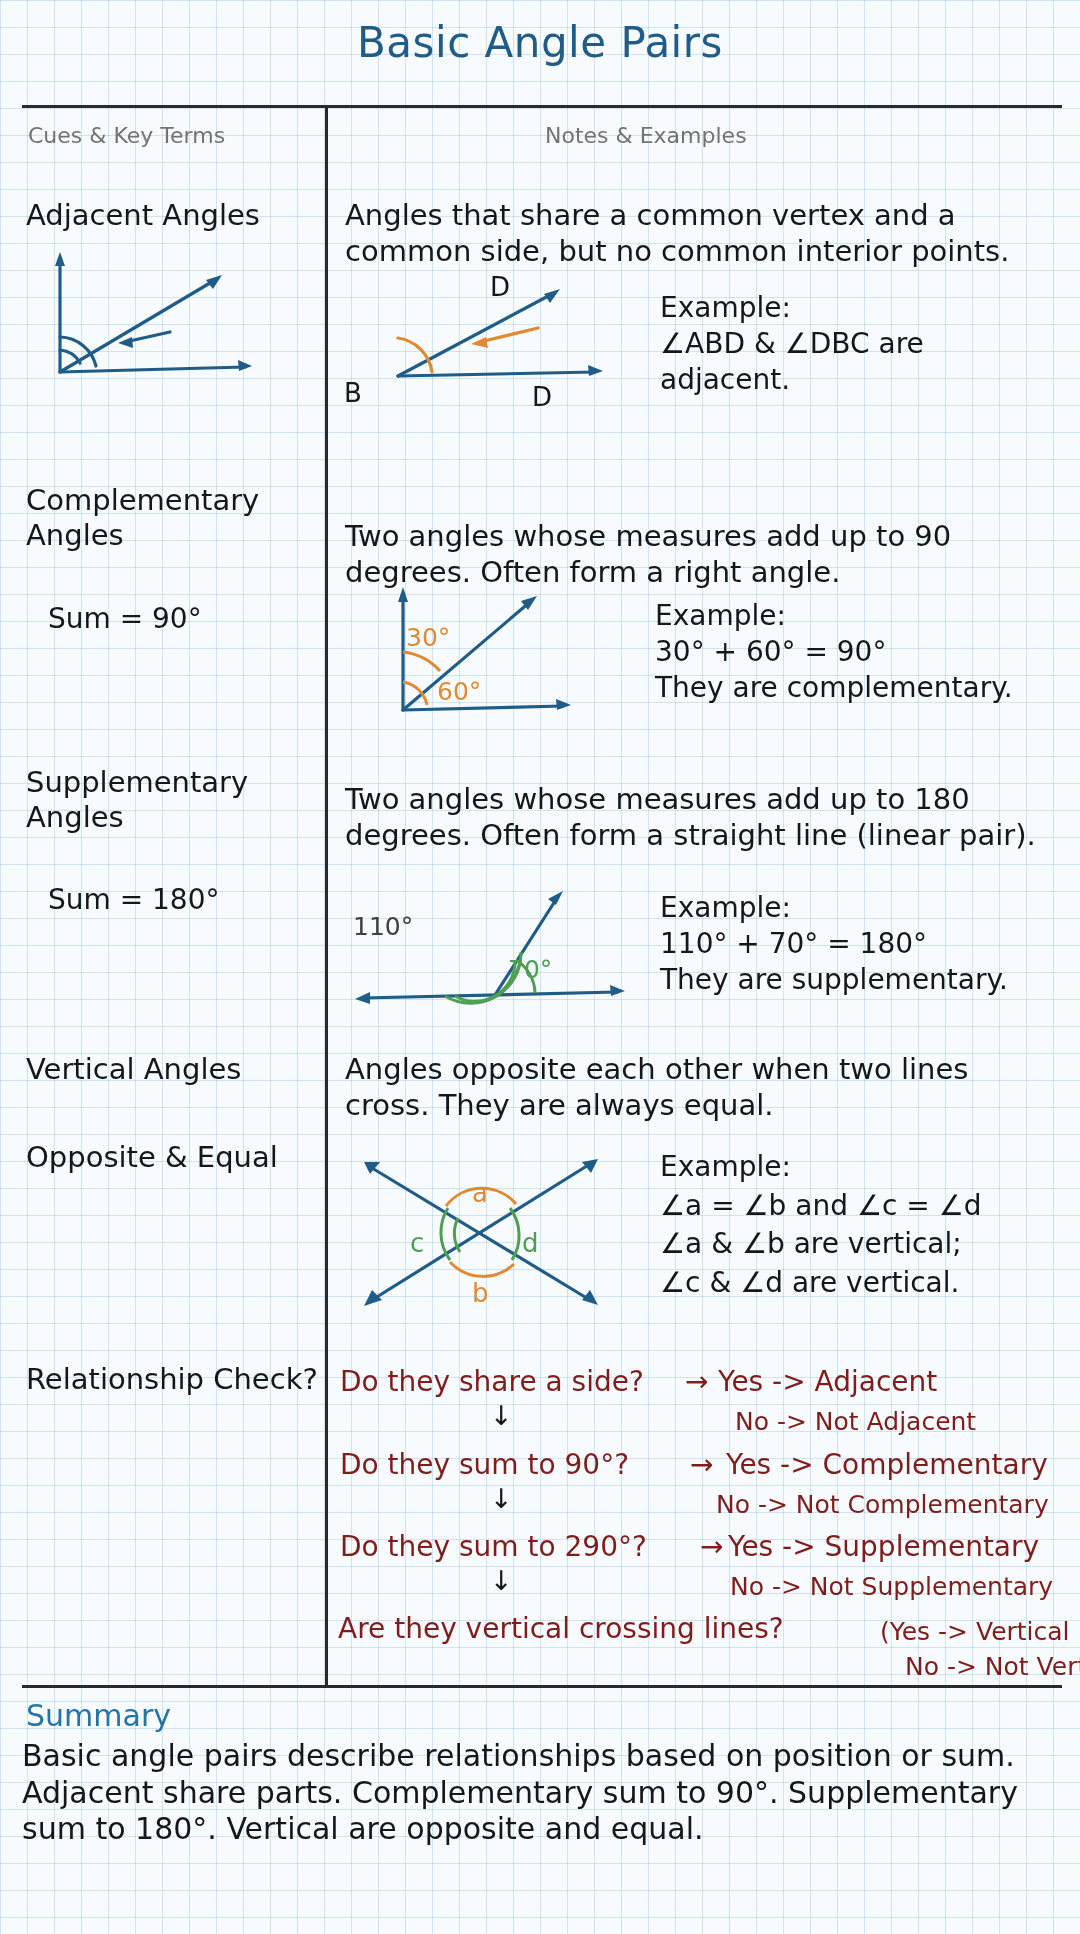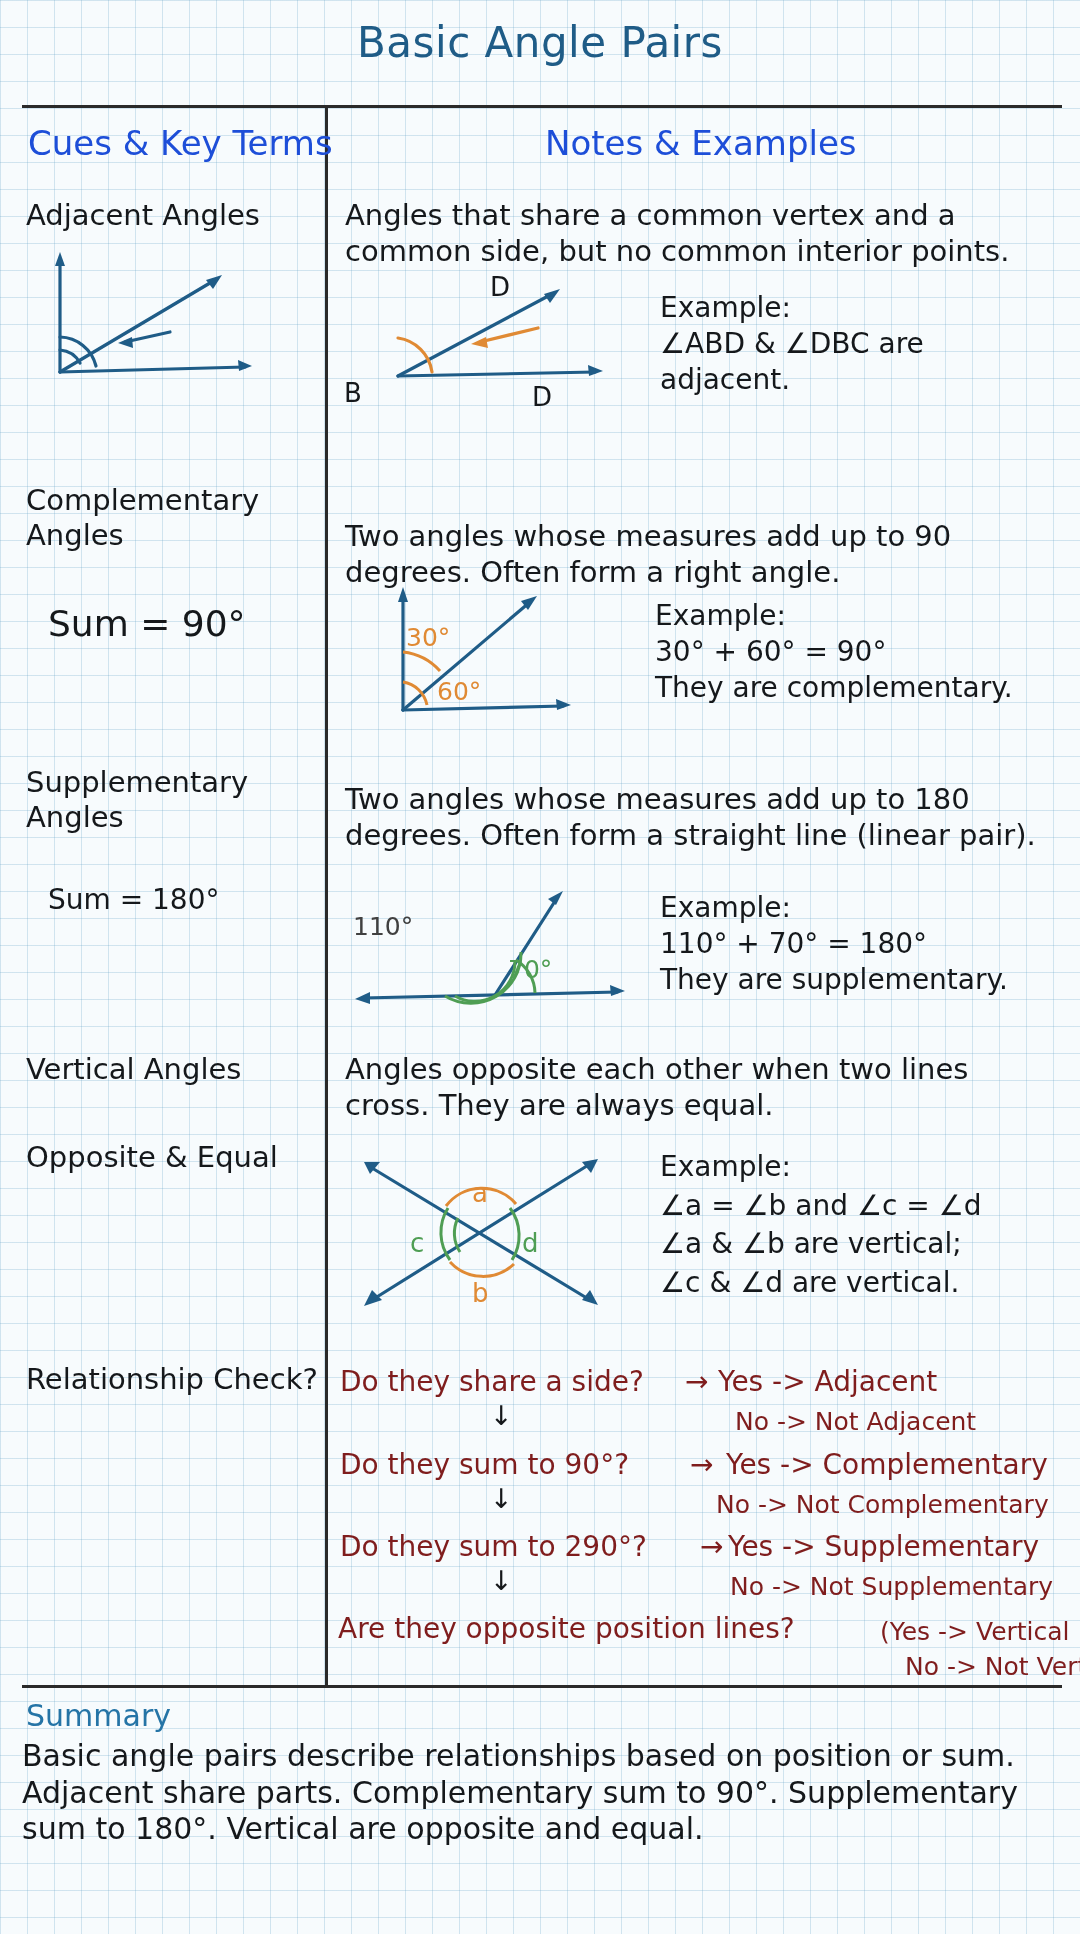--- a/index.html
+++ b/index.html
@@ -56,22 +56,22 @@
     position: absolute;
     top: 108px;
     left: 325px;
     width: 3px;
     height: 1577px;
     background: #2a2a2a;
   }
 
   .colhead {
     position: absolute;
-    color: #1d4ed8;
-    font-size: 34px;
+    color: #737373;
+    font-size: 22px;
     text-align: right;
   }
   .colhead.cues { left: 28px; top: 123px; }
   .colhead.notes { left: 545px; top: 123px; }
 
   .cue {
     position: absolute;
     left: 26px;
     width: 295px;
     color: #15181b;
@@ -174,21 +174,21 @@
     </g>
   </svg>
   <div style="position:absolute; left:490px; top:272px; font-size:26px; color:#15181b;">D</div>
   <div style="position:absolute; left:344px; top:378px; font-size:26px; color:#15181b;">B</div>
   <div style="position:absolute; left:532px; top:382px; font-size:26px; color:#15181b;">D</div>
 
   <div class="example" style="left:660px; top:290px; width:400px; white-space:pre-line;">Example:
 ∠ABD &amp; ∠DBC are adjacent.</div>
 
   <div class="cue" style="top:483px;">Complementary Angles</div>
-  <div class="cue indent" style="top:602px; font-size:36px;">Sum = 90°</div>
+  <div class="cue indent" style="top:602px; font-size:28px;">Sum = 90°</div>
   <div class="note" style="top:483px; width:715px;margin-top:36px;">Two angles whose measures add up to 90 degrees. Often form a right angle.</div>
 
   <svg class="fig" style="left:385px; top:578px;" width="200" height="150" viewBox="0 0 200 150">
     <g stroke="#1f5c87" stroke-width="3.2" fill="none" stroke-linecap="round">
       <line x1="18" y1="132" x2="18" y2="18"></line>
       <polygon points="18,9 13,24 23,24" fill="#1f5c87" stroke="none"></polygon>
       <line x1="18" y1="132" x2="178" y2="128"></line>
       <polygon points="186,127 171,121 172,132" fill="#1f5c87" stroke="none"></polygon>
       <line x1="18" y1="132" x2="145" y2="24"></line>
       <polygon points="152,18 136,23 143,32" fill="#1f5c87" stroke="none"></polygon>
@@ -278,19 +278,19 @@
   <div class="rel" style="left:726px; top:1448px;">Yes -&gt; Complementary</div>
   <div class="rel small" style="left:716px; top:1490px;text-align:center;">No -&gt; Not Complementary</div>
   <div class="arrow-down" style="left:490px; top:1483px;">↓</div>
 
   <div class="rel" style="left:340px; top:1530px;">Do they sum to 290°?</div>
   <div class="rel" style="left:700px; top:1530px;">→</div>
   <div class="rel" style="left:728px; top:1530px;">Yes -&gt; Supplementary</div>
   <div class="rel small" style="left:730px; top:1572px;">No -&gt; Not Supplementary</div>
   <div class="arrow-down" style="left:490px; top:1565px;">↓</div>
 
-  <div class="rel" style="left:338px; top:1612px;">Are they opposite position lines?</div>
+  <div class="rel" style="left:338px; top:1612px;">Are they vertical crossing lines?</div>
   <div class="rel small" style="left:880px; top:1617px;">(Yes -&gt; Vertical</div>
   <div class="rel small" style="left:905px; top:1652px;">No -&gt; Not Vertical)</div>
 
   <div class="summary-label">Summary</div>
   <div class="summary-text">Basic angle pairs describe relationships based on position or sum. Adjacent share parts. Complementary sum to 90°. Supplementary sum to 180°. Vertical are opposite and equal.</div>
 </div>
 
 </body></html>

